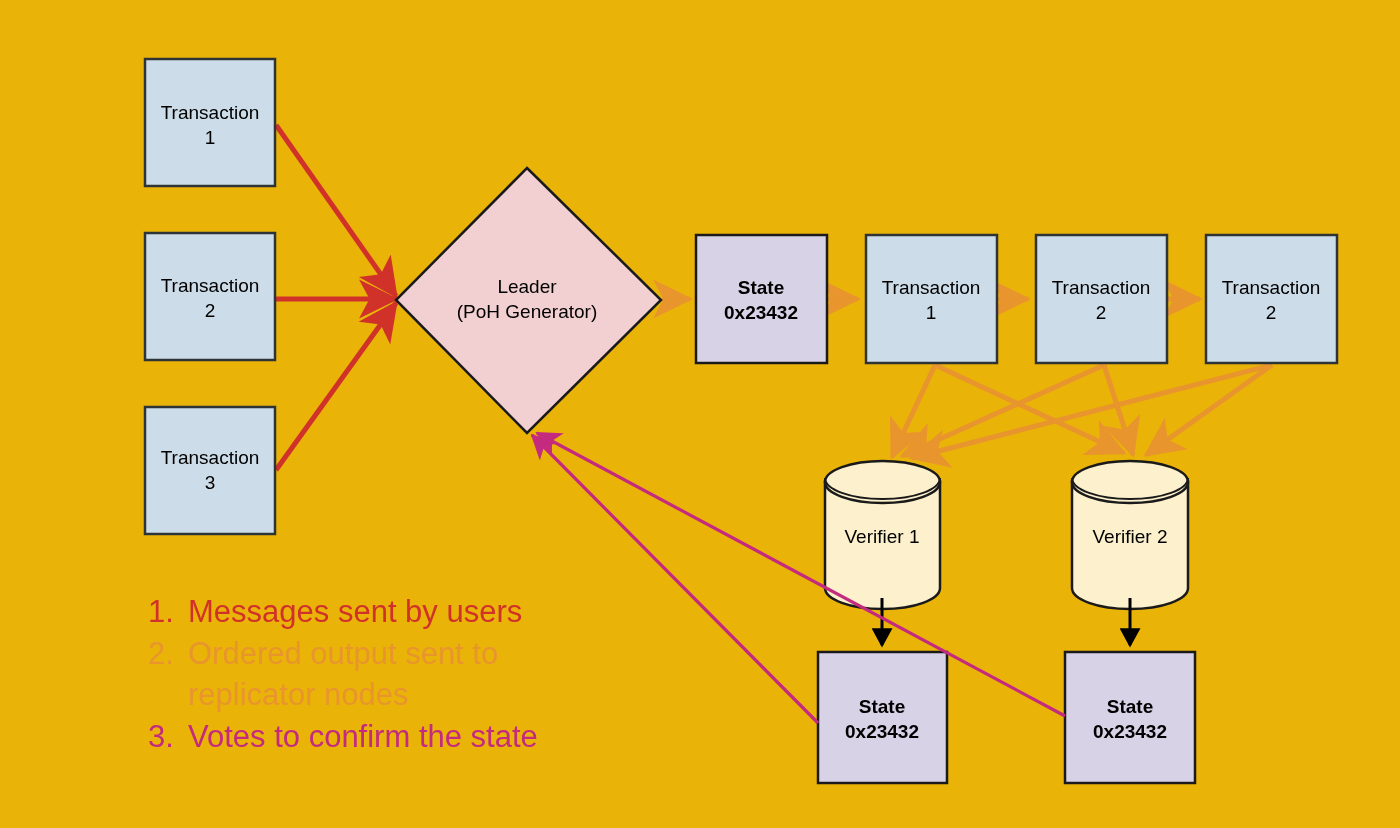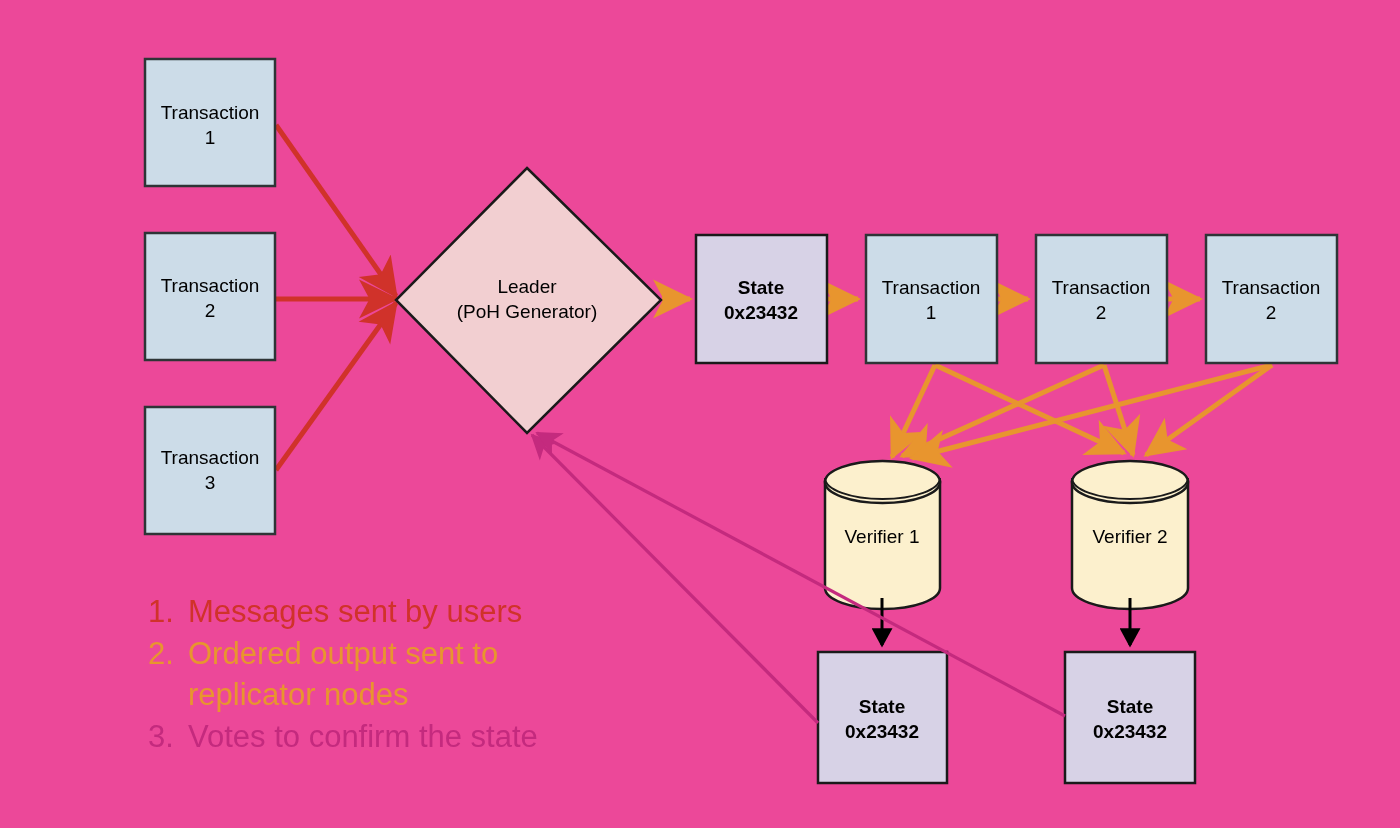--- a/index.html
+++ b/index.html
@@ -8,21 +8,21 @@
     padding: 0;
     background: #ffffff;
   }
   body {
     font-family: "Liberation Sans", sans-serif;
   }
   #canvas {
     position: relative;
     width: 1400px;
     height: 828px;
-    background: #ec4899;
+    background: #eab308;
     overflow: hidden;
   }
   svg.diagram {
     position: absolute;
     left: 0;
     top: 0;
     width: 1400px;
     height: 828px;
   }
   .node-label {

